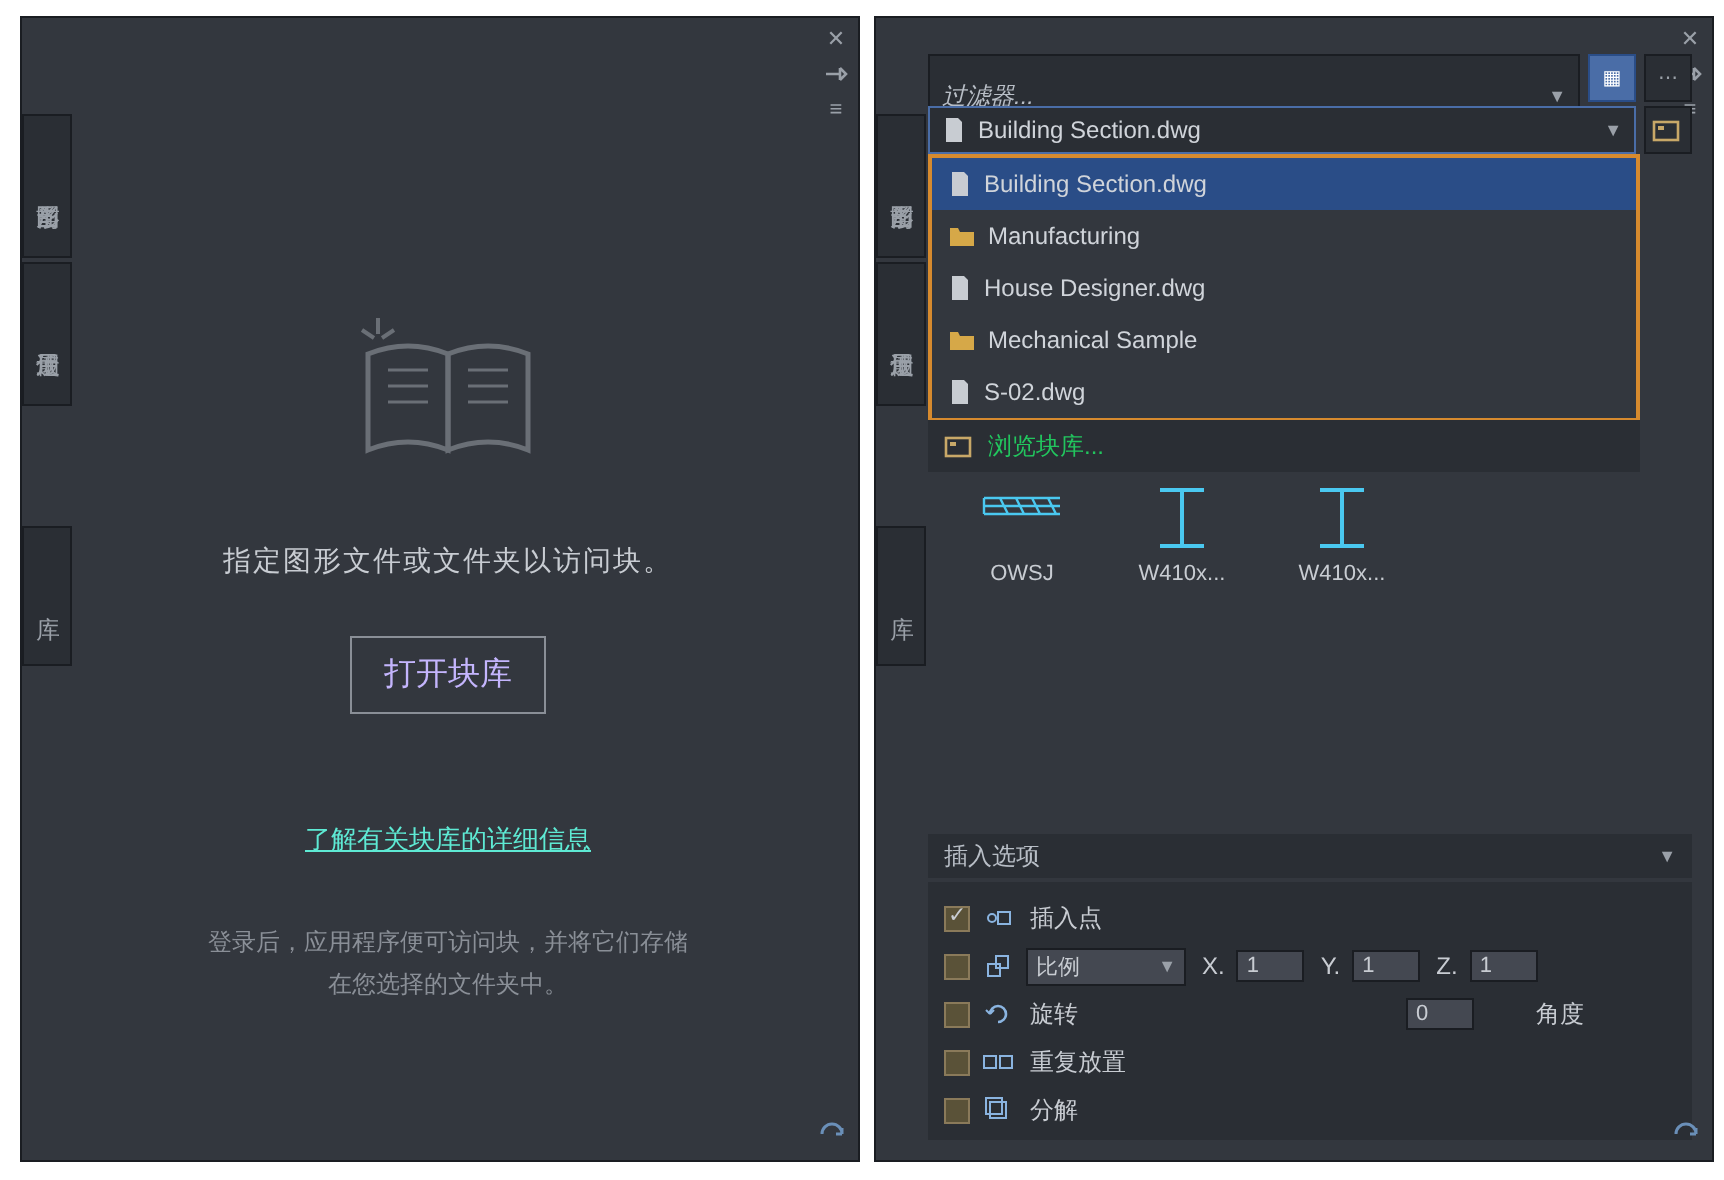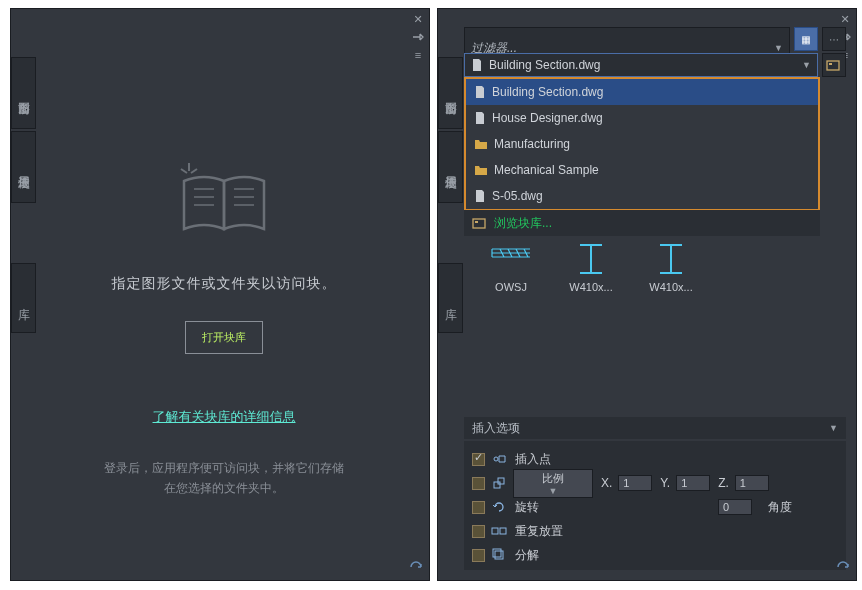--- a/index.html
+++ b/index.html
@@ -12,21 +12,21 @@
 .vtab-strip { position: absolute; left: 0; top: 48px; width: 20px; }
 .vtab { writing-mode: vertical-rl; text-orientation: mixed; color: #9aa0a8; font-size: 12px; padding: 10px 3px; background: #2a2e34; border: 1px solid #1a1d22; margin-bottom: 2px; cursor: pointer; height: 72px; display: flex; align-items: center; justify-content: center; }
 .vtab.lib { height: 70px; margin-top: 60px; }
 
 .topctrl { position: absolute; right: 4px; top: 4px; display: flex; flex-direction: column; gap: 6px; }
 .tc { width: 14px; height: 12px; color: #9aa0a8; font-size: 11px; cursor: pointer; display:flex; align-items:center; justify-content:center; }
 
 .left-content { position: absolute; left: 26px; top: 18px; right: 18px; bottom: 18px; display: flex; flex-direction: column; align-items: center; justify-content: center; color: #b8bec6; }
 .book-icon-box { margin-top: 60px; margin-bottom: 30px; }
 .empty-text { font-size: 14px; color: #c8ccd2; margin-bottom: 28px; letter-spacing: 1px; }
-.open-btn { border: 1px solid #8a8f97; background: transparent; color: #bef264; padding: 8px 16px; font-size: 11px; cursor: pointer; }
+.open-btn { border: 1px solid #8a8f97; background: transparent; color: #c4b5fd; padding: 8px 16px; font-size: 16px; cursor: pointer; }
 .learn-link { color: #5eead4; font-size: 13px; text-decoration: underline; margin-top: 54px; cursor: pointer; }
 .login-text { color: #8a8f97; font-size: 12px; margin-top: 32px; text-align: center; line-height: 1.7; }
 
 .bot-icon { position: absolute; right: 5px; bottom: 5px; width: 16px; height: 16px; }
 
 .filter-row { position: absolute; left: 26px; top: 18px; right: 10px; height: 24px; display: flex; gap: 4px; }
 .filter-dd { flex: 1; background: #2a2e34; border: 1px solid #1a1d22; color: #b8bec6; font-size: 12px; font-style: italic; padding: 20px 6px; display: flex; align-items: center; justify-content: space-between; cursor: pointer; }
 .sq-btn { width: 24px; height: 24px; background: #4a6da7; border: 1px solid #2a4d87; cursor: pointer; display:flex;align-items:center;justify-content:center;color:#fff;font-size:10px; }
 .sq-btn.dk { background: #2a2e34; border: 1px solid #1a1d22; color:#9aa0a8; }
 
@@ -43,21 +43,21 @@
 .thumb { display: flex; flex-direction: column; align-items: center; gap: 4px; cursor: pointer; }
 .thumb-box { width: 46px; height: 36px; display: flex; align-items: center; justify-content: center; }
 .thumb-label { color: #c8ccd2; font-size: 11px; }
 
 .insert-hdr { position: absolute; left: 26px; top: 408px; right: 10px; height: 22px; background: #2a2e34; color: #b8bec6; font-size: 12px; padding: 3px 8px; display: flex; justify-content: space-between; align-items: center; }
 .insert-body { position: absolute; left: 26px; top: 432px; right: 10px; bottom: 10px; background: #2a2e34; padding: 6px 8px; color: #c8ccd2; font-size: 12px; }
 .i-row { display: flex; align-items: center; height: 24px; gap: 6px; }
 .chk { width: 13px; height: 13px; border: 1px solid #8a7a5a; background: #5a5238; display: inline-block; position: relative; cursor: pointer; }
 .chk.on::after { content: "✓"; position: absolute; left: 1px; top: -3px; font-size: 11px; color: #c8ccd2; }
 .i-icon { width: 16px; height: 16px; display: inline-flex; align-items:center; justify-content:center; }
-.mini-dd { background: #444851; border: 1px solid #1a1d22; color: #c8ccd2; font-size: 11px; padding: 1px 4px; width: 80px; display: flex; justify-content: center; align-items:center; cursor:pointer;flex-direction:column; }
+.mini-dd { background: #444851; border: 1px solid #1a1d22; color: #c8ccd2; font-size: 11px; padding: 1px 4px; width: 80px; display: flex; justify-content: space-between; align-items:center; cursor:pointer; }
 .mini-in { background: #444851; border: 1px solid #1a1d22; color: #c8ccd2; font-size: 11px; padding: 1px 4px; width: 34px; }
 .i-lbl { font-size: 12px; margin-left: 2px; }
 
 .folder-svg { width: 14px; height: 12px; }
 .file-svg { width: 12px; height: 14px; }
 .tri { font-size: 9px; color: #9aa0a8; }
 </style>
 </head>
 <body>
 
@@ -140,42 +140,42 @@
   </div>
 
   <div class="dropdown-list">
     <div class="dd-item sel">
       <svg class="file-svg" viewBox="0 0 12 14">
           <path d="M2 1 L8 1 L10 3 L10 13 L2 13 Z" fill="#c8ccd2"></path>
         </svg>
       <span>Building Section.dwg</span>
     </div>
     <div class="dd-item">
-      <svg class="file-svg" viewBox="0 0 12 14">
-          <path d="M2 1 L8 1 L10 3 L10 13 L2 13 Z" fill="#c8ccd2"></path>
-        </svg>
-      <span>House Designer.dwg</span>
-    </div>
-    <div class="dd-item">
       <svg class="folder-svg" viewBox="0 0 14 12">
           <path d="M1 2 L5 2 L6 4 L13 4 L13 11 L1 11 Z" fill="#d6a848"></path>
         </svg>
       <span>Manufacturing</span>
     </div>
     <div class="dd-item">
+      <svg class="file-svg" viewBox="0 0 12 14">
+          <path d="M2 1 L8 1 L10 3 L10 13 L2 13 Z" fill="#c8ccd2"></path>
+        </svg>
+      <span>House Designer.dwg</span>
+    </div>
+    <div class="dd-item">
       <svg class="folder-svg" viewBox="0 0 14 12">
           <path d="M1 2 L5 2 L6 4 L13 4 L13 11 L1 11 Z" fill="#d6a848"></path>
         </svg>
       <span>Mechanical Sample</span>
     </div>
     <div class="dd-item">
       <svg class="file-svg" viewBox="0 0 12 14">
           <path d="M2 1 L8 1 L10 3 L10 13 L2 13 Z" fill="#c8ccd2"></path>
         </svg>
-      <span>S-05.dwg</span>
+      <span>S-02.dwg</span>
     </div>
   </div>
 
   <div class="browse-row">
     <svg width="16" height="14" viewBox="0 0 16 14">
         <rect x="1" y="3" width="12" height="9" fill="none" stroke="#c8a868" stroke-width="1.3"></rect>
         <rect x="3" y="5" width="3" height="2" fill="#c8a868"></rect>
       </svg>
     <span>浏览块库...</span>
   </div>
@@ -245,21 +245,21 @@
       <span class="chk"></span>
       <span class="i-icon">
           <svg width="14" height="14" viewBox="0 0 14 14">
             <path d="M3 7 A4 4 0 1 1 7 11" fill="none" stroke="#8ab4e0" stroke-width="1.3"></path>
             <path d="M3 7 L1 5 M3 7 L5 5" stroke="#8ab4e0"></path>
           </svg>
         </span>
       <span class="i-lbl">旋转</span>
       <span style="flex:1"></span>
       <input class="mini-in" value="0" style="">
-      <span class="i-lbl" style="margin-left:10px">角度</span>
+      <span class="i-lbl" style="margin-left:25px">角度</span>
       <span style="width:40px"></span>
     </div>
     <div class="i-row">
       <span class="chk"></span>
       <span class="i-icon">
           <svg width="16" height="12" viewBox="0 0 16 12">
             <rect x="1" y="3" width="6" height="6" fill="none" stroke="#8ab4e0"></rect>
             <rect x="9" y="3" width="6" height="6" fill="none" stroke="#8ab4e0"></rect>
           </svg>
         </span>

